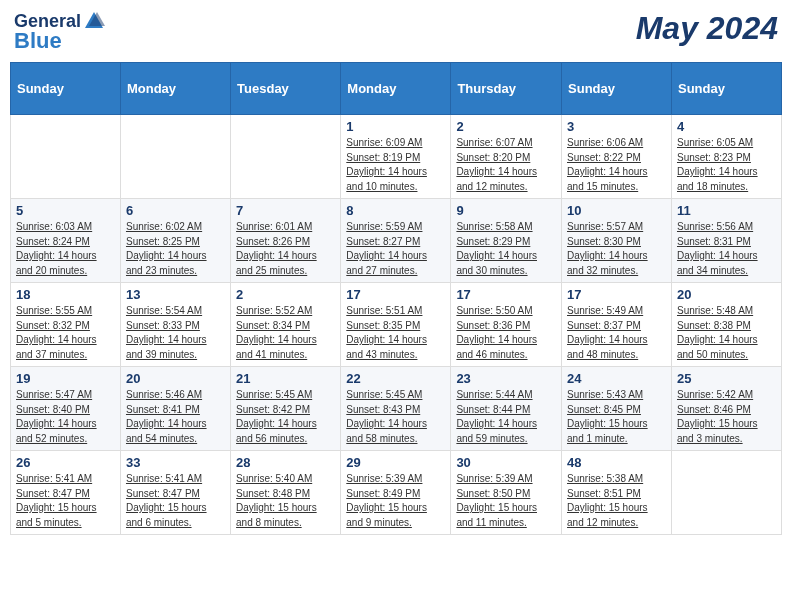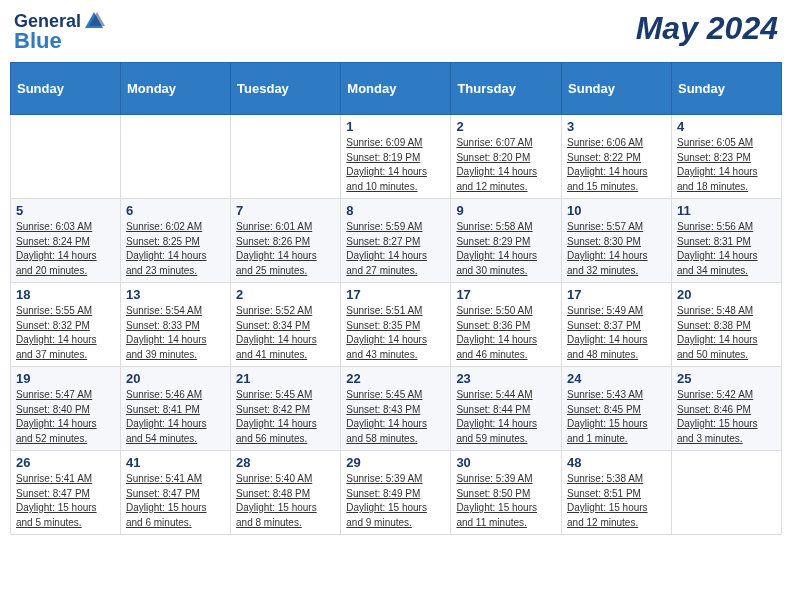--- a/index.html
+++ b/index.html
@@ -240,21 +240,21 @@
           <div class="day-number">25</div>
           <div class="day-info">Sunrise: 5:42 AM<br>Sunset: 8:46 PM<br>Daylight: 15 hours<br>and 3 minutes.</div>
         </td>
       </tr>
       <tr>
         <td>
           <div class="day-number">26</div>
           <div class="day-info">Sunrise: 5:41 AM<br>Sunset: 8:47 PM<br>Daylight: 15 hours<br>and 5 minutes.</div>
         </td>
         <td>
-          <div class="day-number">41</div>
+          <div class="day-number">33</div>
           <div class="day-info">Sunrise: 5:41 AM<br>Sunset: 8:47 PM<br>Daylight: 15 hours<br>and 6 minutes.</div>
         </td>
         <td>
           <div class="day-number">28</div>
           <div class="day-info">Sunrise: 5:40 AM<br>Sunset: 8:48 PM<br>Daylight: 15 hours<br>and 8 minutes.</div>
         </td>
         <td>
           <div class="day-number">29</div>
           <div class="day-info">Sunrise: 5:39 AM<br>Sunset: 8:49 PM<br>Daylight: 15 hours<br>and 9 minutes.</div>
         </td>

